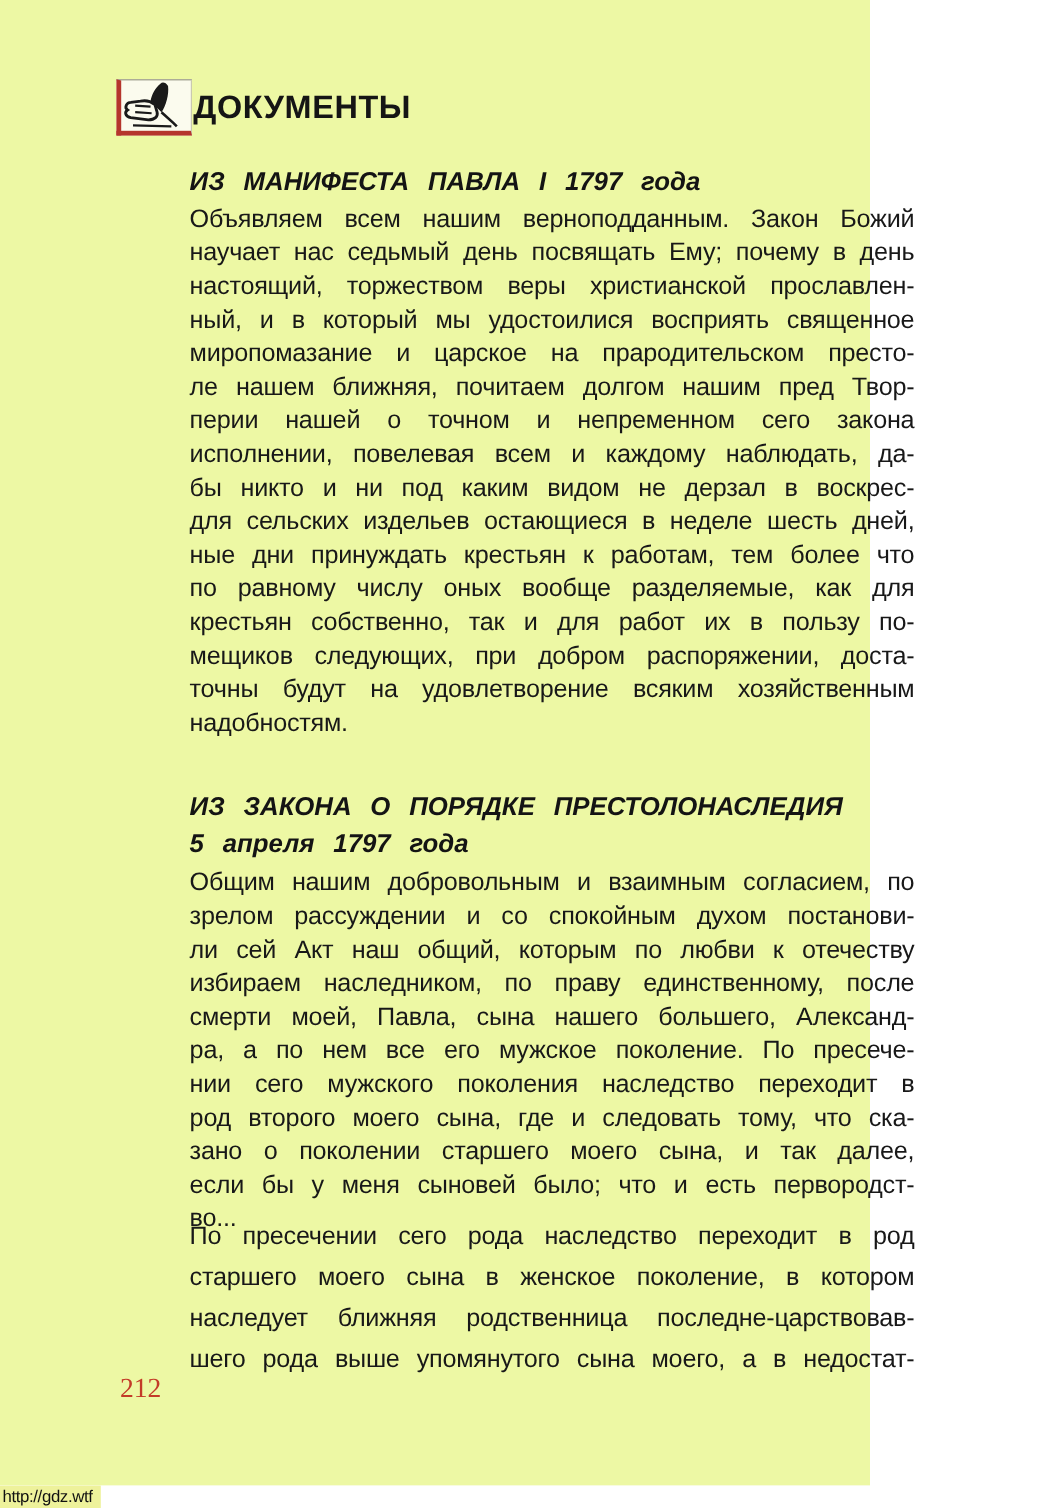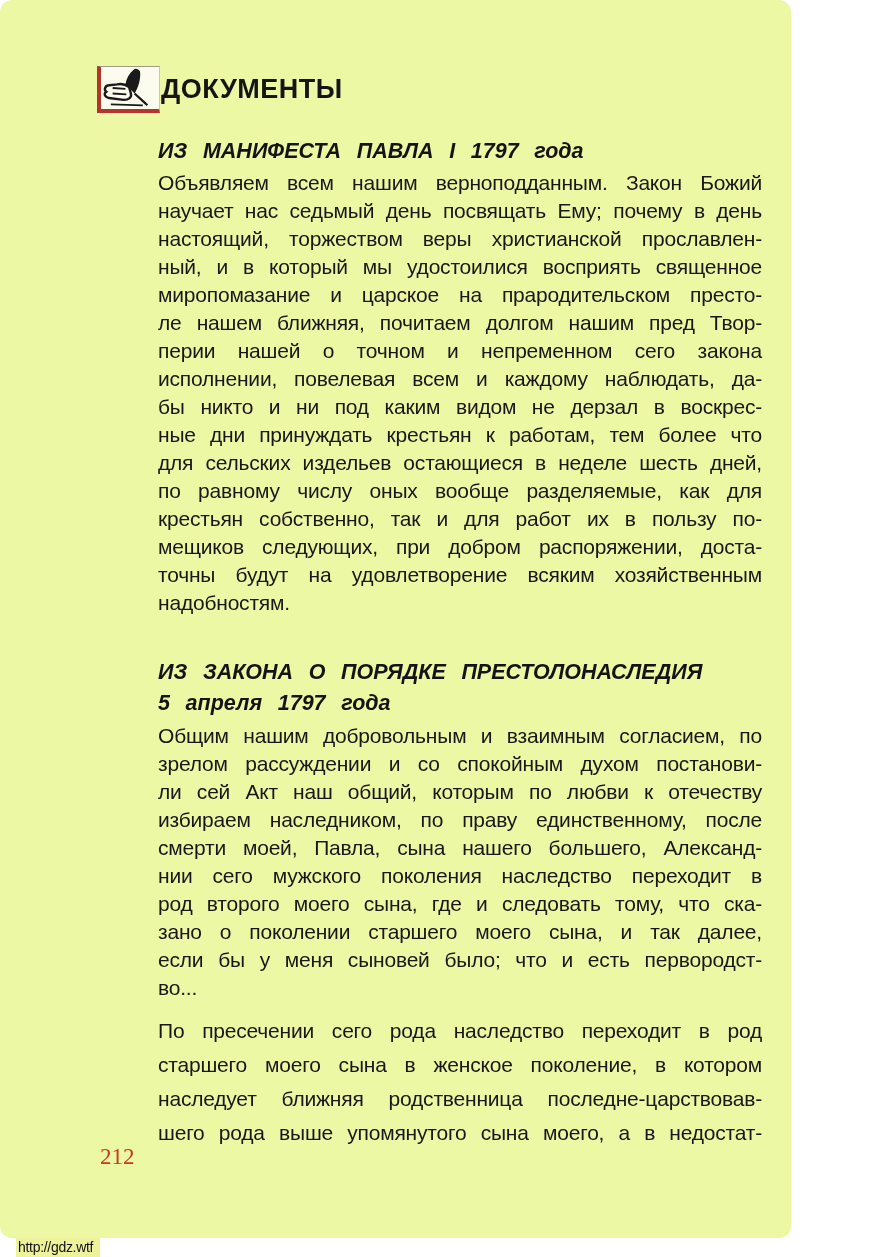--- a/index.html
+++ b/index.html
@@ -3,23 +3,22 @@
 <meta charset="utf-8">
 <style>
   html,body { margin:0; padding:0; }
   body {
     width:875px; height:1257px; position:relative;
     background:#ffffff; overflow:hidden;
     font-family:"Liberation Sans", sans-serif;
     color:#181818;
   }
   .page {
-    position:absolute; left:0; top:0; width:791px; height:1238px;
+    position:absolute; left:0; top:0; width:725px; height:1238px;
     background:#edf8a4;
-    border-radius:12px;
   }
   
   .doc-icon {
     position:absolute; left:97px; top:66px; width:63px; height:47px;
     background:#fbfbee;
     border-left:4px solid #b5352c;
     border-bottom:4px solid #b5352c;
     border-top:1px solid #9a9a86;
     border-right:1px solid #c9c9b0;
     box-sizing:border-box;
@@ -51,21 +50,21 @@
     position:absolute; left:100px; top:1144px;
     font-family:"Liberation Serif", serif;
     font-size:23px; color:#c33b28;
   }
   
   .bottom-strip {
     position:absolute; left:0; bottom:0; width:875px; height:19px;
     background:#ffffff;
   }
   .watermark {
-    position:absolute; left:16px; bottom:0; height:19px;
+    position:absolute; left:0; bottom:0; height:19px;
     background:#eef29b; color:#111;
     font-size:14px; line-height:19px; padding:0 7px 0 2px;
     letter-spacing:-0.3px;
   }
 </style>
 </head>
 <body>
 
 <div class="page">
 
@@ -88,40 +87,41 @@
   <div class="col body-par" id="para1">
       <div class="line">Объявляем всем нашим верноподданным. Закон Божий</div>
       <div class="line">научает нас седьмый день посвящать Ему; почему в день</div>
       <div class="line">настоящий, торжеством веры христианской прославлен-</div>
       <div class="line">ный, и в который мы удостоилися восприять священное</div>
       <div class="line">миропомазание и царское на прародительском престо-</div>
       <div class="line">ле нашем ближняя, почитаем долгом нашим пред Твор-</div>
       <div class="line">перии нашей о точном и непременном сего закона</div>
       <div class="line">исполнении, повелевая всем и каждому наблюдать, да-</div>
       <div class="line">бы никто и ни под каким видом не дерзал в воскрес-</div>
+      <div class="line">для сельских издельев остающиеся в неделе шесть дней,</div>
       <div class="line">ные дни принуждать крестьян к работам, тем более что</div>
-      <div class="line">для сельских издельев остающиеся в неделе шесть дней,</div>
       <div class="line">по равному числу оных вообще разделяемые, как для</div>
       <div class="line">крестьян собственно, так и для работ их в пользу по-</div>
       <div class="line">мещиков следующих, при добром распоряжении, доста-</div>
       <div class="line">точны будут на удовлетворение всяким хозяйственным</div>
       <div class="line last">надобностям.</div>
     </div>
 
   <div class="col sec-heading" id="heading2">
       <div class="heading-line">ИЗ ЗАКОНА О ПОРЯДКЕ ПРЕСТОЛОНАСЛЕДИЯ</div>
       <div class="heading-line last">5 апреля 1797 года</div>
     </div>
 
   <div class="col body-par" id="para2a">
       <div class="line">Общим нашим добровольным и взаимным согласием, по</div>
       <div class="line">зрелом рассуждении и со спокойным духом постанови-</div>
       <div class="line">ли сей Акт наш общий, которым по любви к отечеству</div>
       <div class="line">избираем наследником, по праву единственному, после</div>
       <div class="line">смерти моей, Павла, сына нашего большего, Александ-</div>
+      <div class="line">ра, а по нем все его мужское поколение. По пресече-</div>
       <div class="line">нии сего мужского поколения наследство переходит в</div>
       <div class="line">род второго моего сына, где и следовать тому, что ска-</div>
       <div class="line">зано о поколении старшего моего сына, и так далее,</div>
       <div class="line">если бы у меня сыновей было; что и есть первородст-</div>
       <div class="line last">во...</div>
     </div>
 
   <div class="col body-par loose jall" id="para2b">
       <div class="line">По пресечении сего рода наследство переходит в род</div>
       <div class="line">старшего моего сына в женское поколение, в котором</div>

